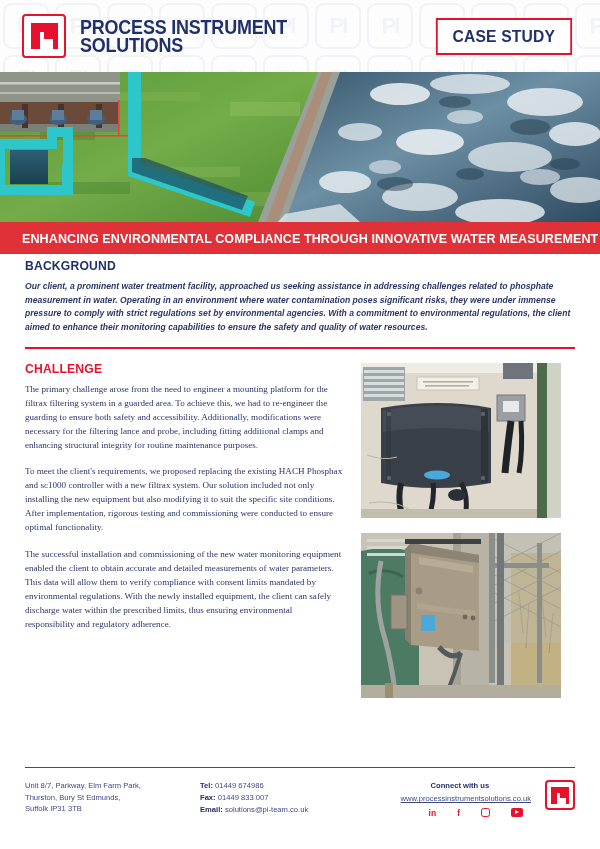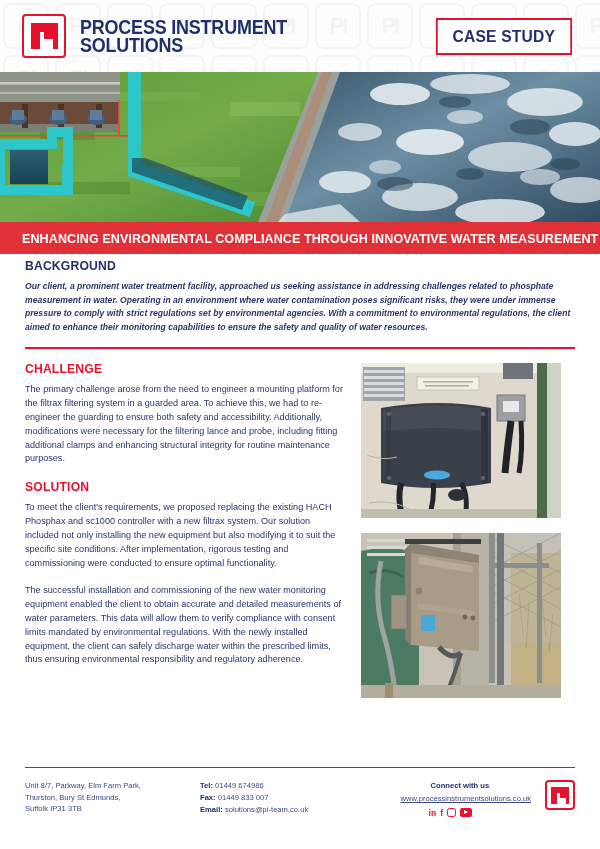--- a/index.html
+++ b/index.html
@@ -87,42 +87,42 @@
     font-size:8.6px; line-height:1.58; color:#2b3668;
     text-align:left;
   }
   p.bold { font-weight:bold;font-style:italic; }
   .rule { height:1.6px; background:#e8112d; margin:13px 0 12px; }
 
   .cols { display:flex; gap:18px; }
   .col-left { width:318px; }
   .col-right { width:200px; padding-top:2px; }
   .sec-block { margin-bottom:13px; }
-  .sec-block p.body { font-size:9.1px; line-height:1.53; }
+  .sec-block p.body { font-size:9.1px; line-height:1.53;font-family:Liberation Serif, serif; }
 
   .photo { width:200px; background:#d9d9d9; overflow:hidden; display:block; }
   .photo svg { display:block; }
   .photo1 { height:155px; margin-bottom:15px; }
   .photo2 { height:165px; }
 
   
   .footer {
     position:absolute; left:0; bottom:0; width:600px; height:82px;
     padding:0 25px;
   }
   .foot-rule { height:1.2px; background:#3d4a86; margin-bottom:12px; }
   .foot-inner { display:flex; align-items:flex-start; }
   .addr { width:175px; font-size:7.6px; line-height:1.52; color:#3d4a86; }
   .contact { width:170px; font-size:7.6px; line-height:1.55; color:#3d4a86; }
   .contact b { color:#20306b; }
   .connect { margin-left:auto; display:flex; align-items:flex-start; gap:14px; }
   .connect-text { font-size:7.6px; line-height:1.6; color:#3d4a86; }
   .connect-text .hdr { font-weight:bold; color:#20306b; display:block; margin-bottom:1px;padding-left:30px; }
   .connect-text a { color:#3d4a86; }
-  .socials { display:flex; gap:4px; margin-top:3px;padding-left:28px; }
+  .socials { display:flex; gap:21px; margin-top:3px;padding-left:28px; }
   .soc {
     color:#e8112d; font-size:8.5px; font-weight:bold; line-height:1;
     display:inline-flex; align-items:center; justify-content:center;
   }
   .soc-sq { width:9px; height:9px; border:1.4px solid #e8112d; border-radius:2.5px; }
   .soc-yt { width:12px; height:9px; background:#e8112d; border-radius:2px; position:relative; }
   .soc-yt:after { content:""; position:absolute; left:4.5px; top:2px; border-left:4px solid #fff; border-top:2.5px solid transparent; border-bottom:2.5px solid transparent; }
   .foot-logo {
     width:30px; height:30px; border:2px solid #e8112d; border-radius:4px;
     display:flex; align-items:center; justify-content:center; flex:none;
@@ -346,23 +346,20 @@
       <div class="col-left">
 
         <div class="sec-block">
           <h2 class="sec red">
             <span>CHALLENGE</span>
           </h2>
           <p class="body">The primary challenge arose from the need to engineer a mounting platform for the filtrax filtering system in a guarded area. To achieve this, we had to re-engineer the guarding to ensure both safety and accessibility. Additionally, modifications were necessary for the filtering lance and probe, including fitting additional clamps and enhancing structural integrity for routine maintenance purposes.</p>
         </div>
 
         <div class="sec-block">
-          <h2 class="sec red">
-            <span>SOLUTION</span>
-          </h2>
           <p class="body">To meet the client's requirements, we proposed replacing the existing HACH Phosphax and sc1000 controller with a new filtrax system. Our solution included not only installing the new equipment but also modifying it to suit the specific site conditions. After implementation, rigorous testing and commissioning were conducted to ensure optimal functionality.</p>
         </div>
 
         <div class="sec-block">
           <p class="body">The successful installation and commissioning of the new water monitoring equipment enabled the client to obtain accurate and detailed measurements of water parameters. This data will allow them to verify compliance with consent limits mandated by environmental regulations. With the newly installed equipment, the client can safely discharge water within the prescribed limits, thus ensuring environmental responsibility and regulatory adherence.</p>
         </div>
 
       </div>
 
       <div class="col-right">

